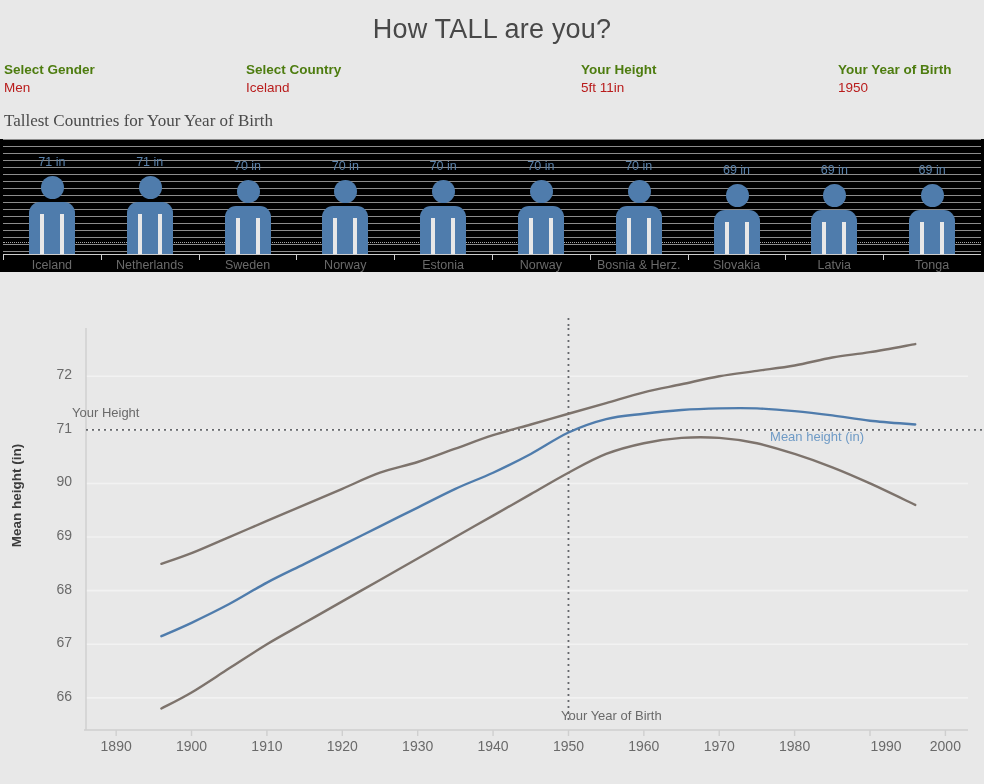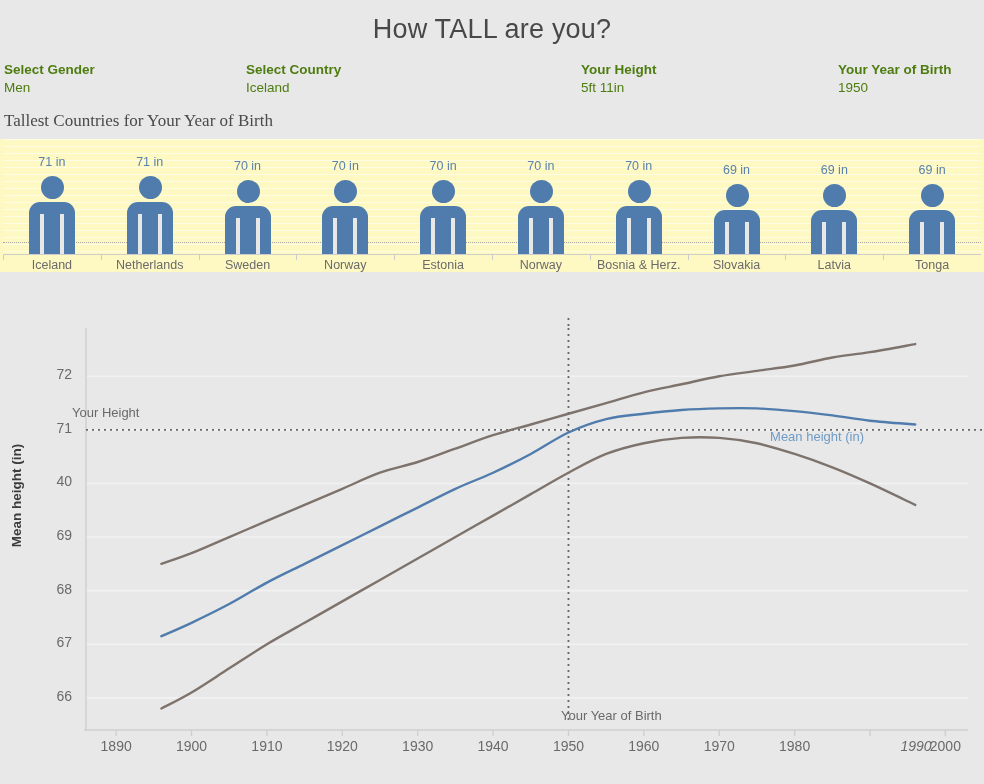--- a/index.html
+++ b/index.html
@@ -39,41 +39,41 @@
     font-size: 13.5px;
   }
   .param .plabel {
     color: #4d7c0f;
     font-weight: 700;
     display: block;
     line-height: 17px;
     white-space: nowrap;
   }
   .param .pvalue {
-    color: #4d7c0f;
+    color: #b91c1c;
     font-weight: 400;
     display: block;
     line-height: 20px;
     white-space: nowrap;
   }
 
   .section-title {
     position: absolute;
     left: 4px; top: 103px;
     font-size: 17px;
     color: #4a4a4a;
     font-family: Liberation Serif, serif;
   }
 
   
   #people-panel {
     position: absolute;
     left: 0; top: 131px;
     width: 984px; height: 133px;
-    background: #fef9c3;
+    background: #000000;
     overflow: hidden;
   }
   #people-stripes {
     position: absolute;
     left: 3px; top: 0;
     width: 978px; height: 115px;
     background-image: repeating-linear-gradient(
       to bottom,
       rgba(255,255,255,0.55) 0px,
       rgba(255,255,255,0.55) 1px,
@@ -406,36 +406,36 @@
           <line x1="945.3846153846154" x2="945.3846153846154" y1="422" y2="428" stroke="#cfcfcf" stroke-width="1.4"></line>
         </g>
     </svg>
   </div>
 
   <div id="ytick-labels">
       <div class="ytick" style="left: 32px; top: 679.84px;">66</div>
       <div class="ytick" style="left: 32px; top: 626.24px;">67</div>
       <div class="ytick" style="left: 32px; top: 572.64px;">68</div>
       <div class="ytick" style="left: 32px; top: 519.04px;">69</div>
-      <div class="ytick" style="left: 32px; top: 465.44px;">40</div>
+      <div class="ytick" style="left: 32px; top: 465.44px;">90</div>
       <div class="ytick" style="left: 32px; top: 411.84px;">71</div>
       <div class="ytick" style="left: 32px; top: 358.24px;">72</div>
     </div>
   <div id="xtick-labels">
       <div class="xtick" style="left: 86.1538px;">1890</div>
       <div class="xtick" style="left: 161.538px;">1900</div>
       <div class="xtick" style="left: 236.923px;">1910</div>
       <div class="xtick" style="left: 312.308px;">1920</div>
       <div class="xtick" style="left: 387.692px;">1930</div>
       <div class="xtick" style="left: 463.077px;">1940</div>
       <div class="xtick" style="left: 538.462px;">1950</div>
       <div class="xtick" style="left: 613.846px;">1960</div>
       <div class="xtick" style="left: 689.231px;">1970</div>
       <div class="xtick" style="left: 764.615px;">1980</div>
-      <div class="xtick" style="left: 886px; font-style: italic;">1990</div>
+      <div class="xtick" style="left: 856px;">1990</div>
       <div class="xtick" style="left: 915.385px;">2000</div>
     </div>
 
   <div class="axis-title-y">Mean height (in)</div>
 
   <div class="anno" id="anno-your-height">Your Height</div>
   <div class="anno" id="anno-your-year">Your Year of Birth</div>
   <div class="anno" id="anno-mean">Mean height (in)</div>
 
 </div>

